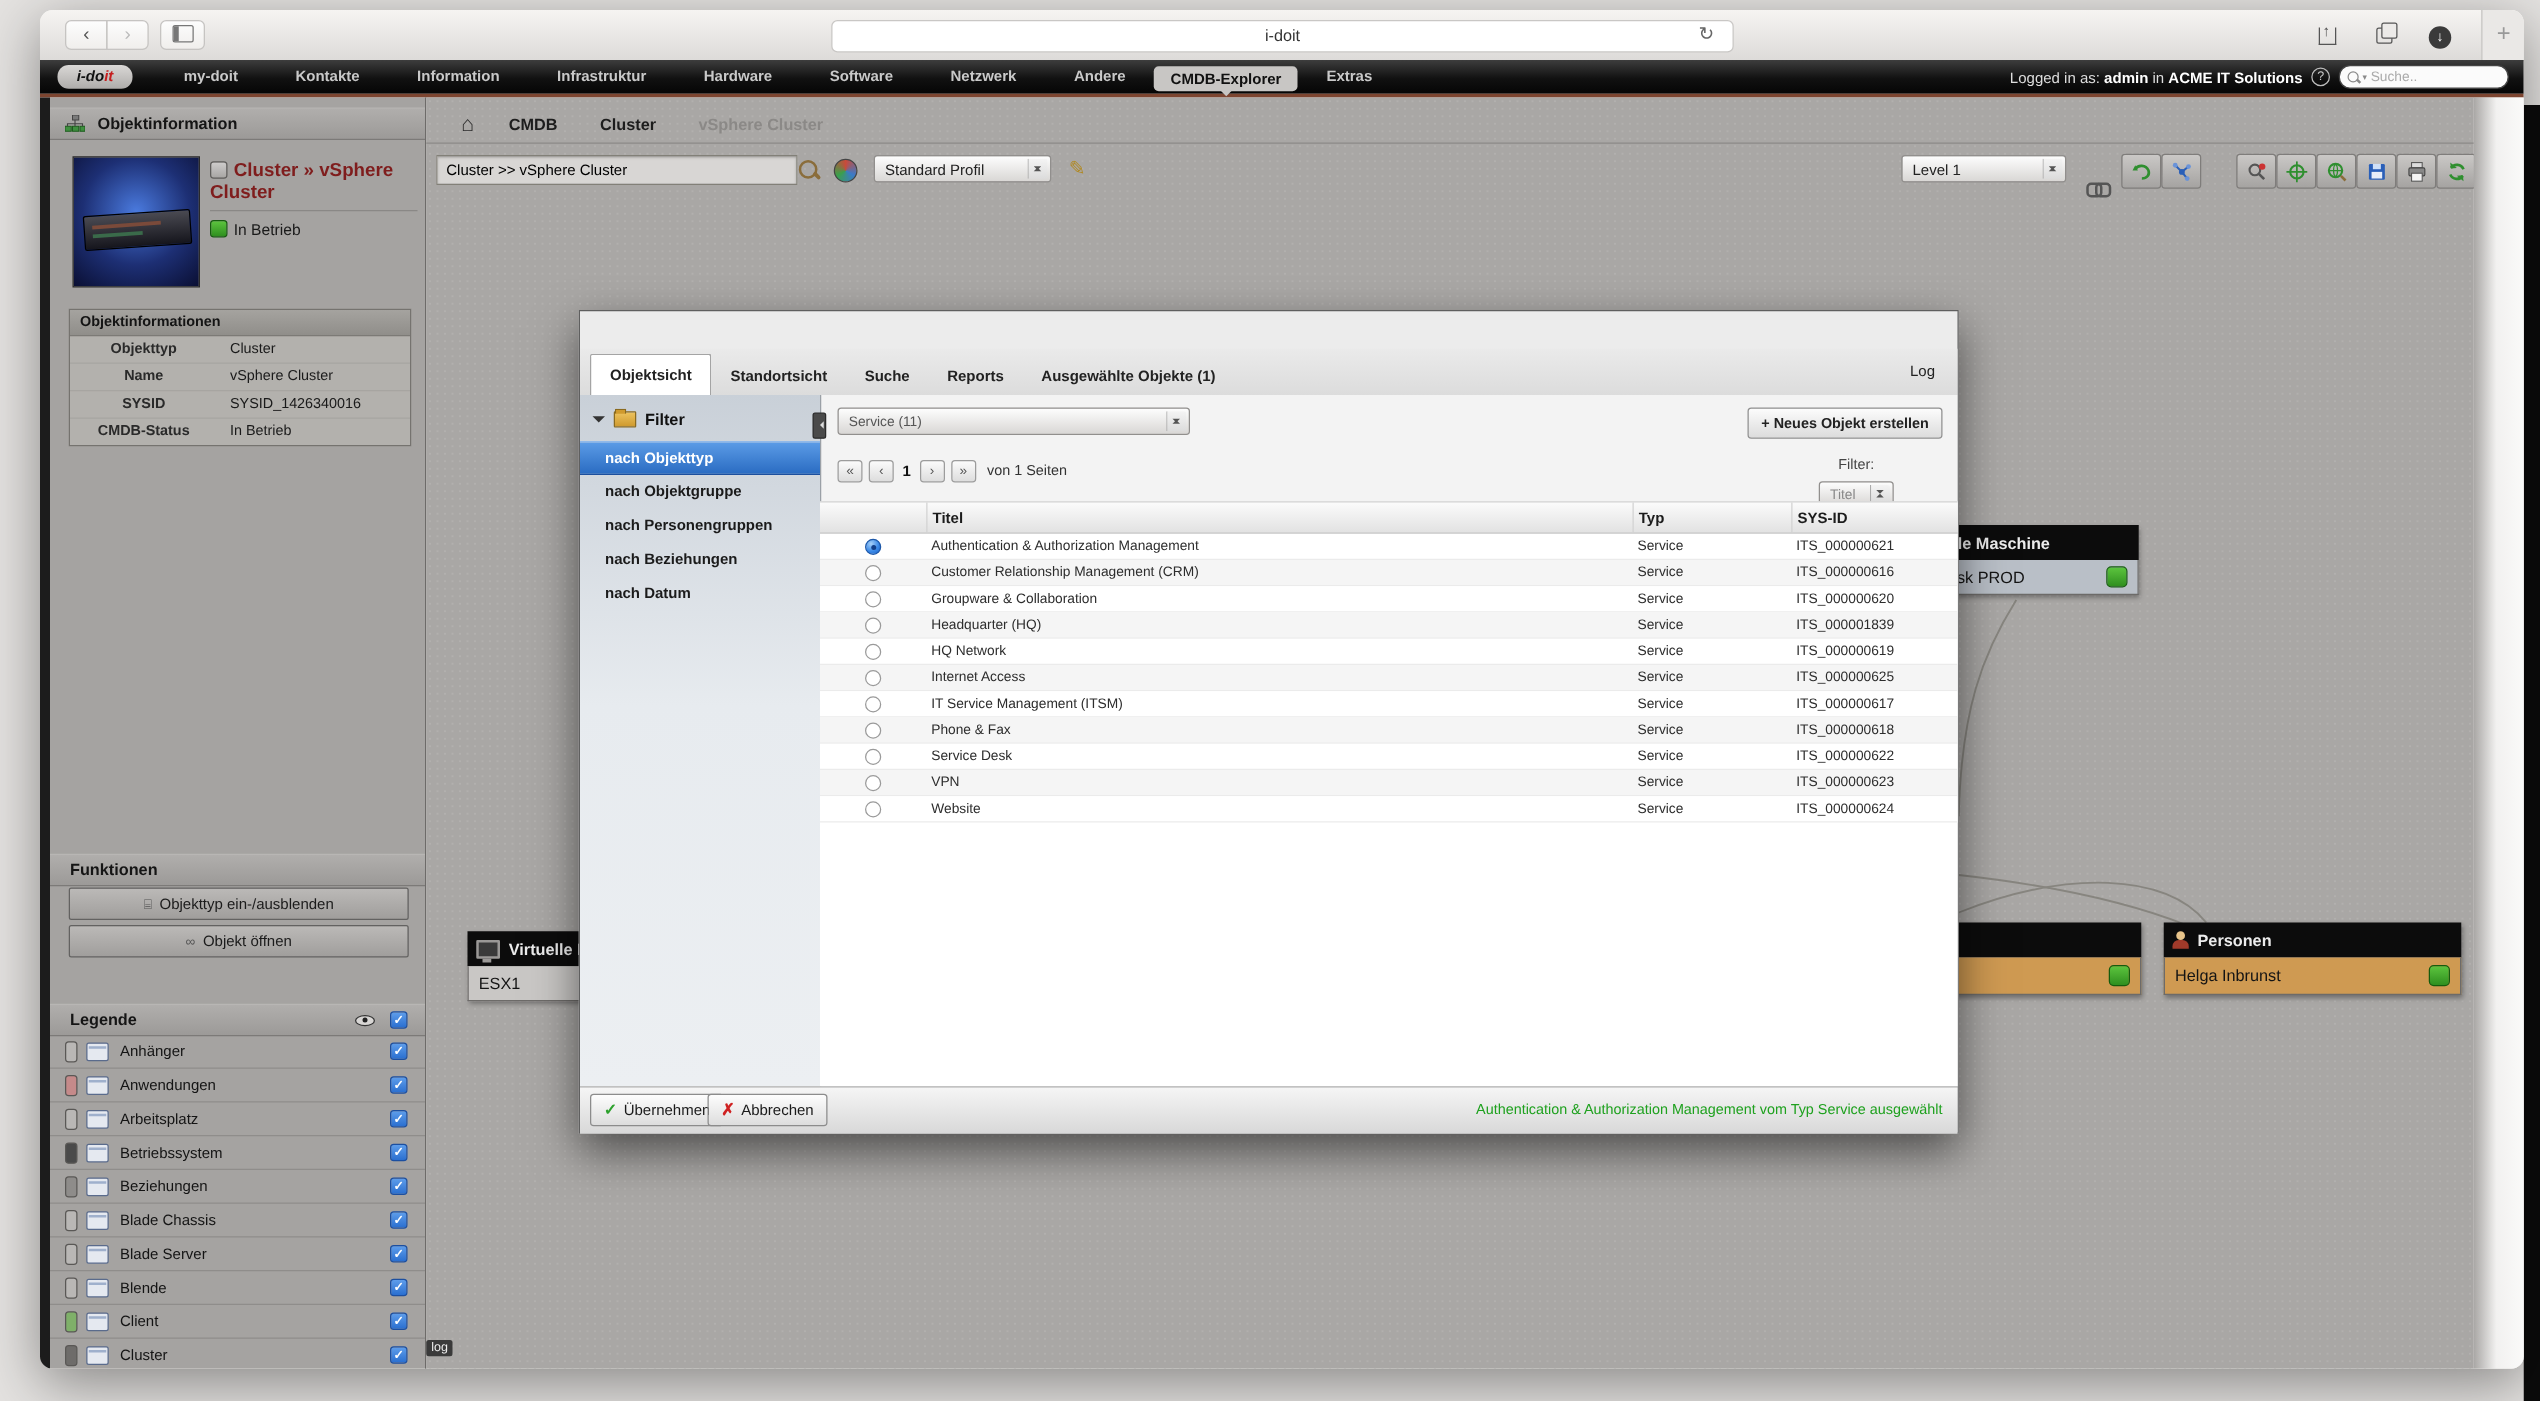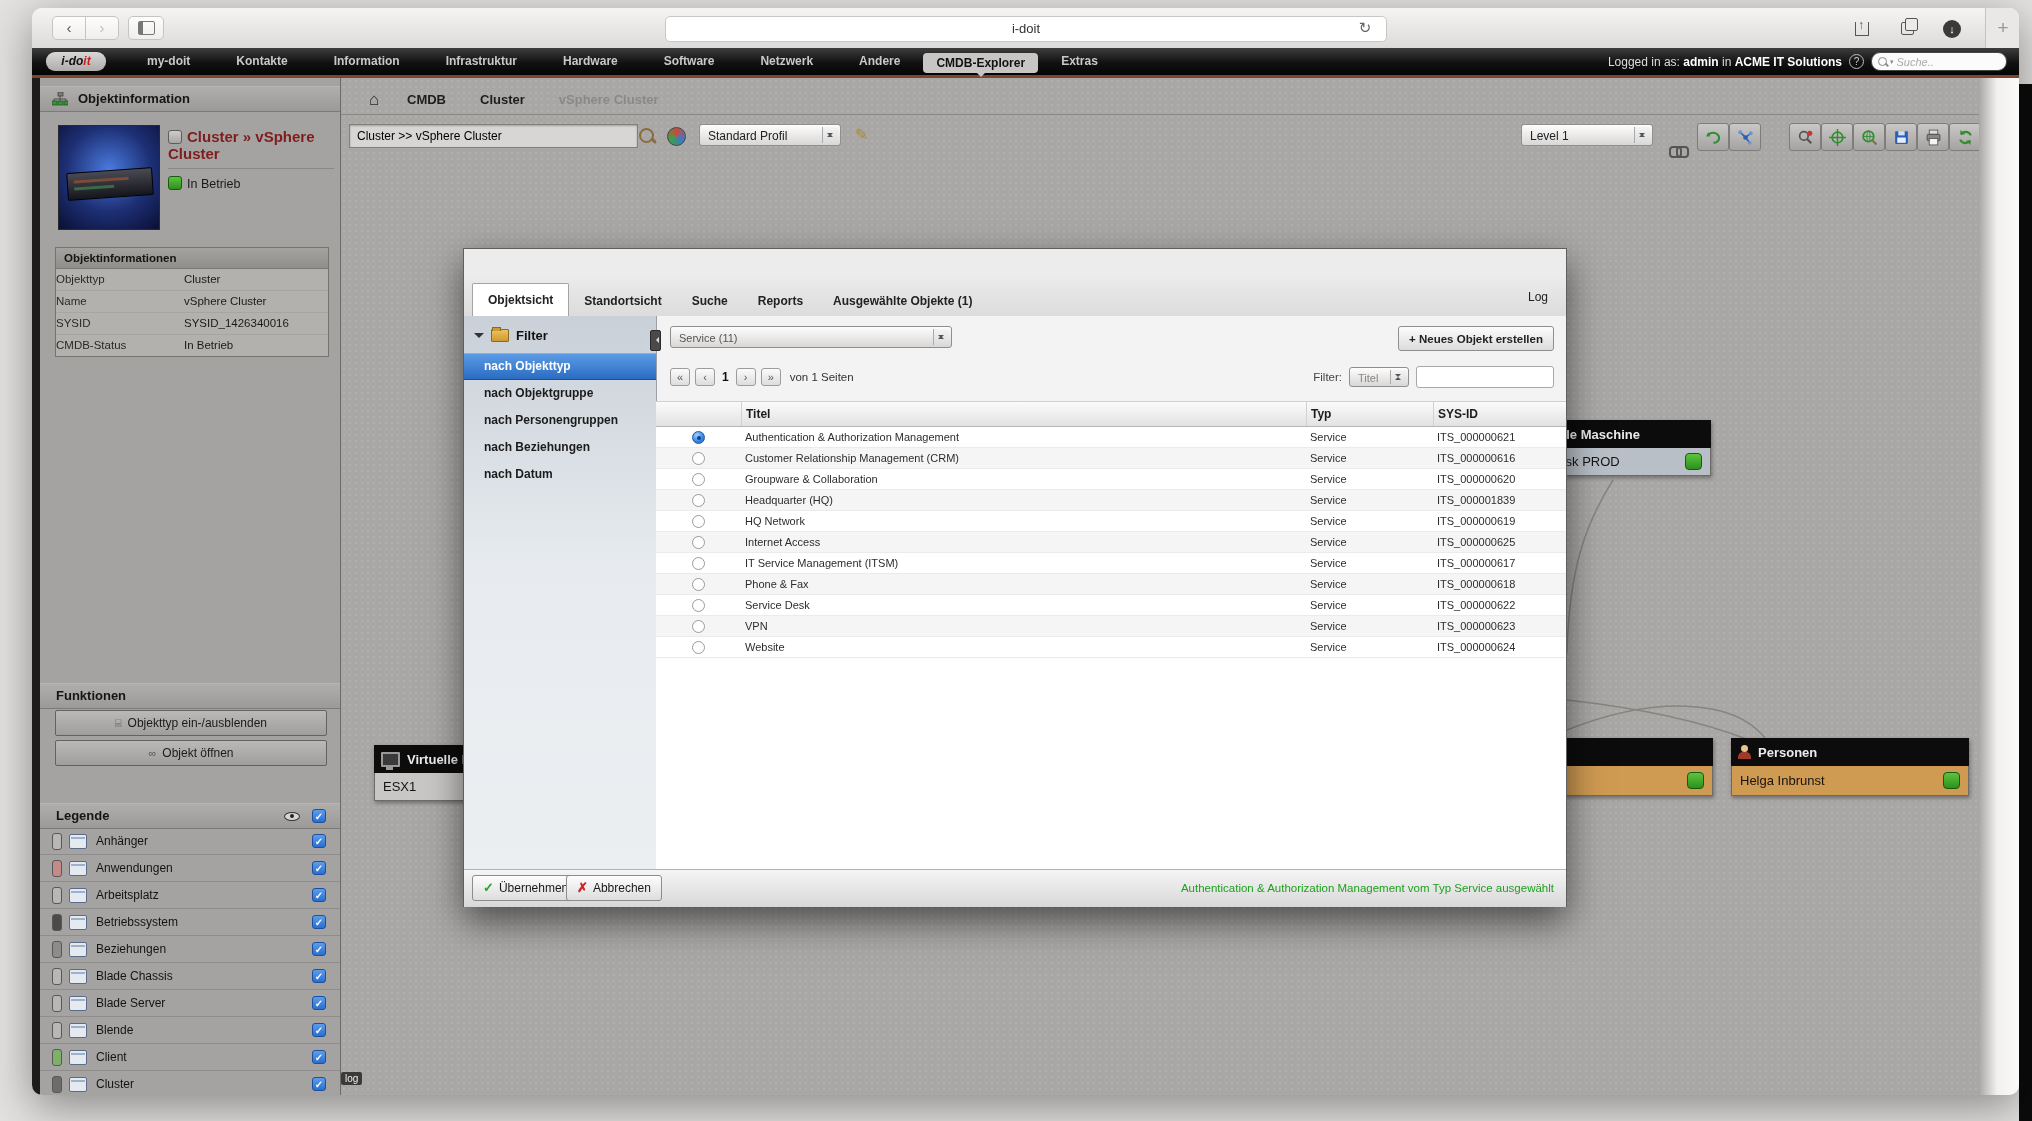--- a/index.html
+++ b/index.html
@@ -49,21 +49,21 @@
   .nav-item.active{background:#c8c6c4;color:#111;border-radius:4px;height:20px;line-height:20px;margin-top:3px;padding:0 13px;}
   .nav-item.active::after{content:"";position:absolute;left:50%;margin-left:-5px;bottom:-9px;
            border:5px solid transparent;border-top-color:#c8c6c4;}
   #nav-right{right:12px;top:0;height:27px;display:flex;align-items:center;gap:7px;color:#ddd;font-size:12px;white-space:nowrap;}
   #nav-right b{color:#fff;}
   .help-badge{width:15px;height:15px;border-radius:50%;border:1.5px solid #bbb;color:#ccc;font-size:10px;text-align:center;line-height:14px;box-sizing:border-box;}
   #nav-search{width:122px;height:17px;background:#fbfbfb;border-radius:9px;display:flex;align-items:center;padding:0 6px;gap:3px;border:1px solid #444;}
   .mini-mag{width:7px;height:7px;border:1.5px solid #8a8a8a;border-radius:50%;position:relative;}
   .mini-mag::after{content:"";position:absolute;left:6px;top:6px;width:4px;height:1.5px;background:#8a8a8a;transform:rotate(45deg);}
   .mini-caret{font-size:7px;color:#8a8a8a;}
-  #nav-search span.ph{color:#aaa;font-size:11px;font-style:italic;}
+  #nav-search span.ph{color:#aaa;font-size:11px;}
 
   
   #content{left:0;top:70px;width:100%;height:1017px;}
   #leftstrip{left:0;top:0;width:8px;height:100%;background:#1c1c1c;}
   #sidebar{left:8px;top:0;width:300px;height:100%;background:#a5a3a1;border-right:1px solid #6d6b69;}
   #canvas{left:309px;top:0;width:1638px;height:100%;background:#a9a7a5;
           background-image:radial-gradient(#b2b0ae 1px,transparent 1px);background-size:6px 6px;}
   #scrollstrip{left:1947px;top:0;width:40px;height:100%;background:linear-gradient(90deg,#a9a7a5,#f2f1f0 45%,#fafaf9);}
 
   
@@ -82,21 +82,21 @@
   .sq-ico{display:inline-block;width:12px;height:12px;border-radius:3px;vertical-align:-2px;margin-right:5px;}
   .sq-gray{background:linear-gradient(#cecccb,#a8a6a4);border:1px solid #5f5d5b;}
   .sq-green{background:linear-gradient(#5cc43e,#2f8f1f);border:1px solid #155c0e;}
   #obj-title{font-weight:bold;font-size:15px;color:#7f1d1d;padding-bottom:6px;border-bottom:1px solid #8a8886;}
   #obj-status{margin-top:7px;font-size:12.5px;color:#1a1a1a;}
   #info-panel{left:15px;top:169px;width:272px;border:1px solid #75736f;background:#b3b1ad;}
   #info-panel .ph{height:20px;line-height:20px;padding-left:8px;font-weight:bold;font-size:11.5px;color:#141414;
                   background:linear-gradient(#a5a39f,#908e8a);border-bottom:1px solid #7c7a76;}
   .info-row{display:flex;height:21px;line-height:21px;font-size:11.5px;border-bottom:1px solid #a7a5a1;}
   .info-row:last-child{border-bottom:none;}
-  .info-row .k{width:118px;text-align:left;padding-right:10px;color:#2a2a2a;}
+  .info-row .k{width:118px;text-align:center;padding-right:10px;color:#2a2a2a;font-weight:bold;}
   .info-row .v{color:#1a1a1a;}
   #side-hdr-2{top:605px;}
   #side-hdr-2 .t,#side-hdr-3 .t{margin-left:16px;}
   .side-btn{left:15px;width:270px;height:24px;border:1px solid #636261;border-radius:2px;
             background:linear-gradient(#bbb9b7,#a09e9c);text-align:center;line-height:24px;font-size:12px;color:#1b1b1b;}
   #fbtn-1{top:632px;} #fbtn-2{top:662px;}
   .btn-ico{margin-right:6px;color:#555;font-size:11px;}
   #side-hdr-3{top:725px;}
   .eye-ico{position:absolute;right:40px;top:8px;width:16px;height:9px;border:1.5px solid #333;border-radius:50%;background:#d8d6d4;box-sizing:border-box;}
   .eye-ico::after{content:"";position:absolute;left:4.5px;top:1px;width:4px;height:4px;border-radius:50%;background:#222;}
@@ -191,21 +191,21 @@
   #dlg-main{left:192px;top:0;width:910px;height:100%;}
   #type-select{position:absolute;left:14px;top:10px;width:282px;color:#555;font-size:11px;}
   #new-obj-btn{position:absolute;right:12px;top:10px;height:25px;border:1px solid #8f8f8f;border-radius:3px;
                background:linear-gradient(#fcfcfc,#dcdcdc);font-weight:bold;font-size:11.5px;color:#222;
                line-height:25px;padding:0 10px;box-sizing:border-box;}
   #pag-row{position:absolute;left:14px;top:52px;display:flex;align-items:center;gap:5px;font-size:11.5px;color:#333;}
   .pbtn{width:20px;height:18px;border:1px solid #9c9c9c;border-radius:3px;background:linear-gradient(#fbfbfb,#ddd);
         text-align:center;line-height:16px;color:#555;font-size:11px;box-sizing:border-box;}
   .pcur{font-weight:bold;font-size:12px;color:#111;padding:0 2px;}
   #pag-label{margin-left:4px;}
-  #tblfilter{position:absolute;right:12px;top:50px;display:flex;align-items:center;gap:7px;font-size:11.5px;color:#444;}
+  #tblfilter{position:absolute;right:12px;top:50px;display:flex;align-items:center;gap:7px;font-size:11.5px;color:#444;flex-direction:column;}
   #tblfilter-select{position:relative;width:60px;height:20px;line-height:20px;color:#888;font-size:11px;}
   #tblfilter-input{width:136px;height:20px;background:#fff;border:1px solid #a8a8a8;border-radius:3px;}
   #obj-table{position:absolute;left:0;top:85px;width:910px;bottom:0;background:#fff;}
   #obj-thead{height:24px;background:linear-gradient(#fbfbfb,#e2e2e2);border-top:1px solid #cfcfcf;border-bottom:1px solid #b5b5b5;
              display:flex;font-weight:bold;font-size:12px;color:#1c1c1c;line-height:24px;}
   .col-radio{width:85px;box-sizing:border-box;}
   .col-titel{width:565px;box-sizing:border-box;padding-left:4px;border-left:1px solid #d2d2d2;}
   .col-typ{width:127px;box-sizing:border-box;padding-left:4px;border-left:1px solid #d2d2d2;}
   .col-sysid{flex:1;box-sizing:border-box;padding-left:4px;border-left:1px solid #d2d2d2;}
   .trow{height:20px;display:flex;align-items:center;font-size:11px;color:#2d2d2d;border-bottom:1px solid #ebebeb;}

